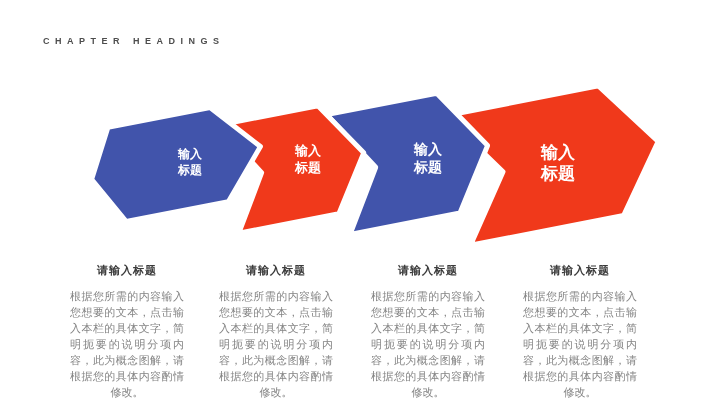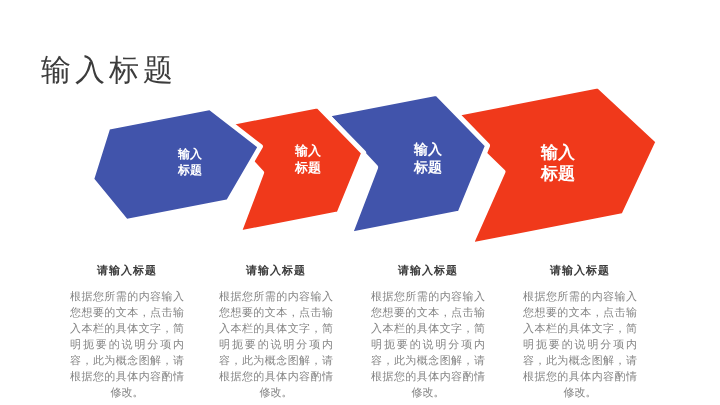--- a/index.html
+++ b/index.html
@@ -46,21 +46,21 @@
     font-size:11px;color:#848484;line-height:16px;
     text-align:justify;text-align-last:center;
     margin:0 2px;
   }
 </style>
 </head>
 <body>
 
 <div class="slide">
 
-  <div class="title">输入标题</div>
+  <div class="eyebrow">CHAPTER HEADINGS</div>
 
   <svg class="arrow-svg" width="720" height="405" viewBox="0 0 720 405">
 
     <g transform="translate(558,161) rotate(-11)">
       <path class="arrow-path" d="M-102,-66 L54,-66 L102,0 L54,66 L-102,66 L-56,0 Z" fill="#f0391b"></path>
     </g>
 
     <g transform="translate(413,160) rotate(-11)">
       <path class="arrow-path" d="M-76,-61 L36,-61 L76,0 L36,61 L-76,61 L-38,0 Z" fill="#4154ab"></path>
     </g>

